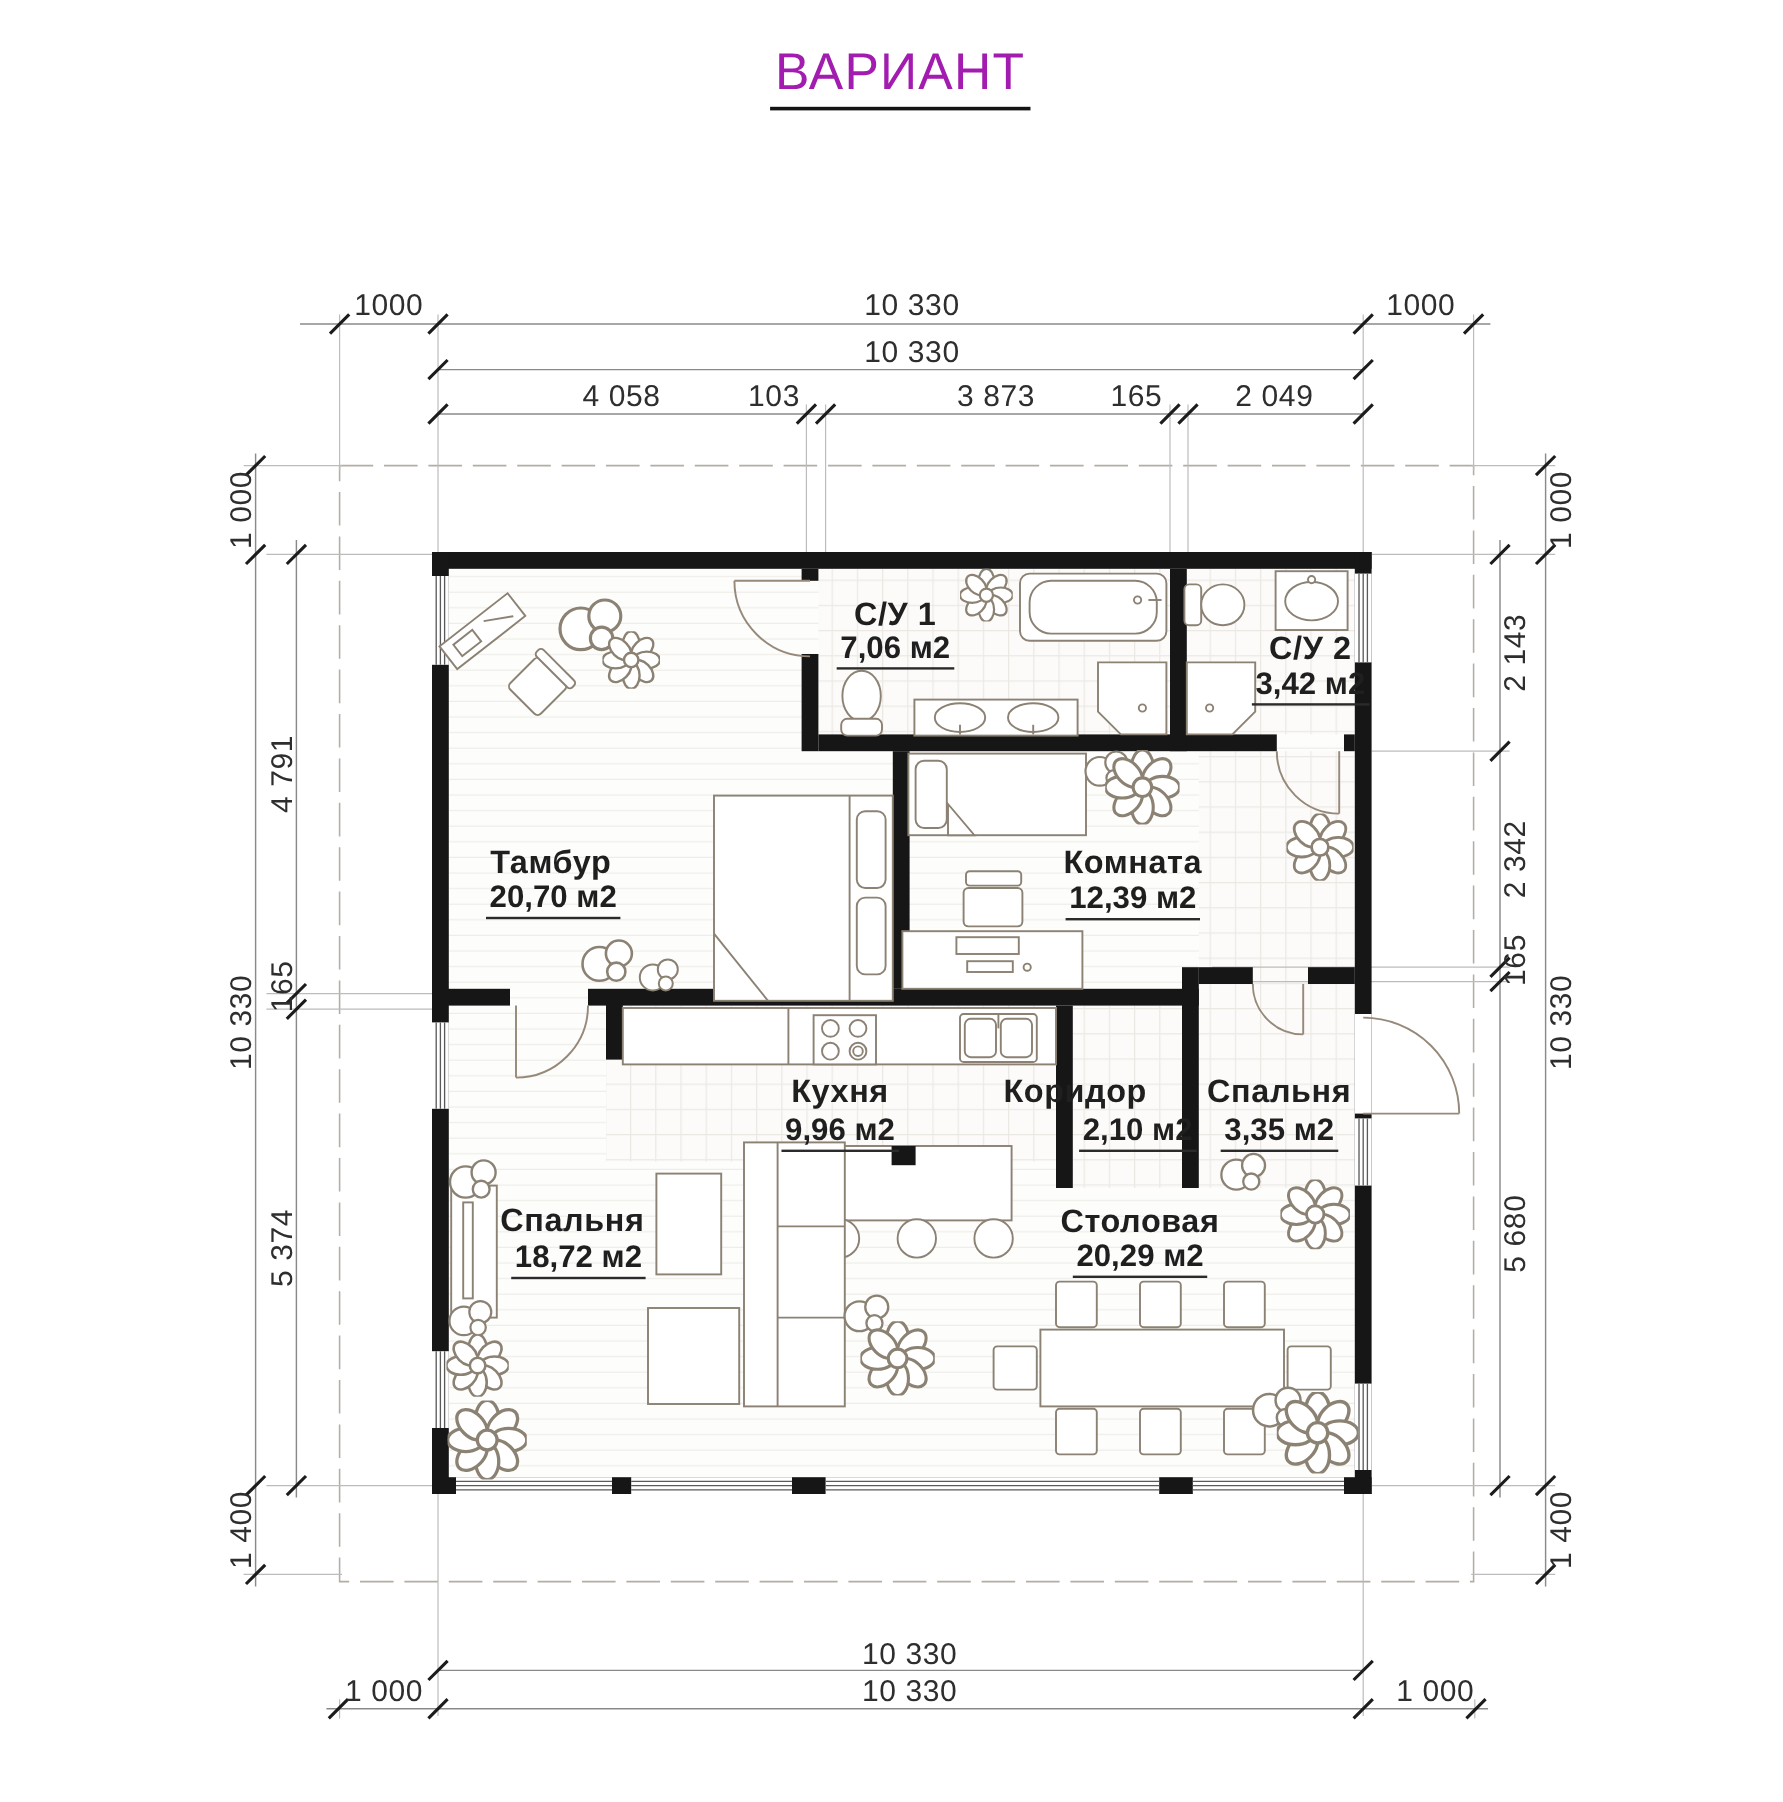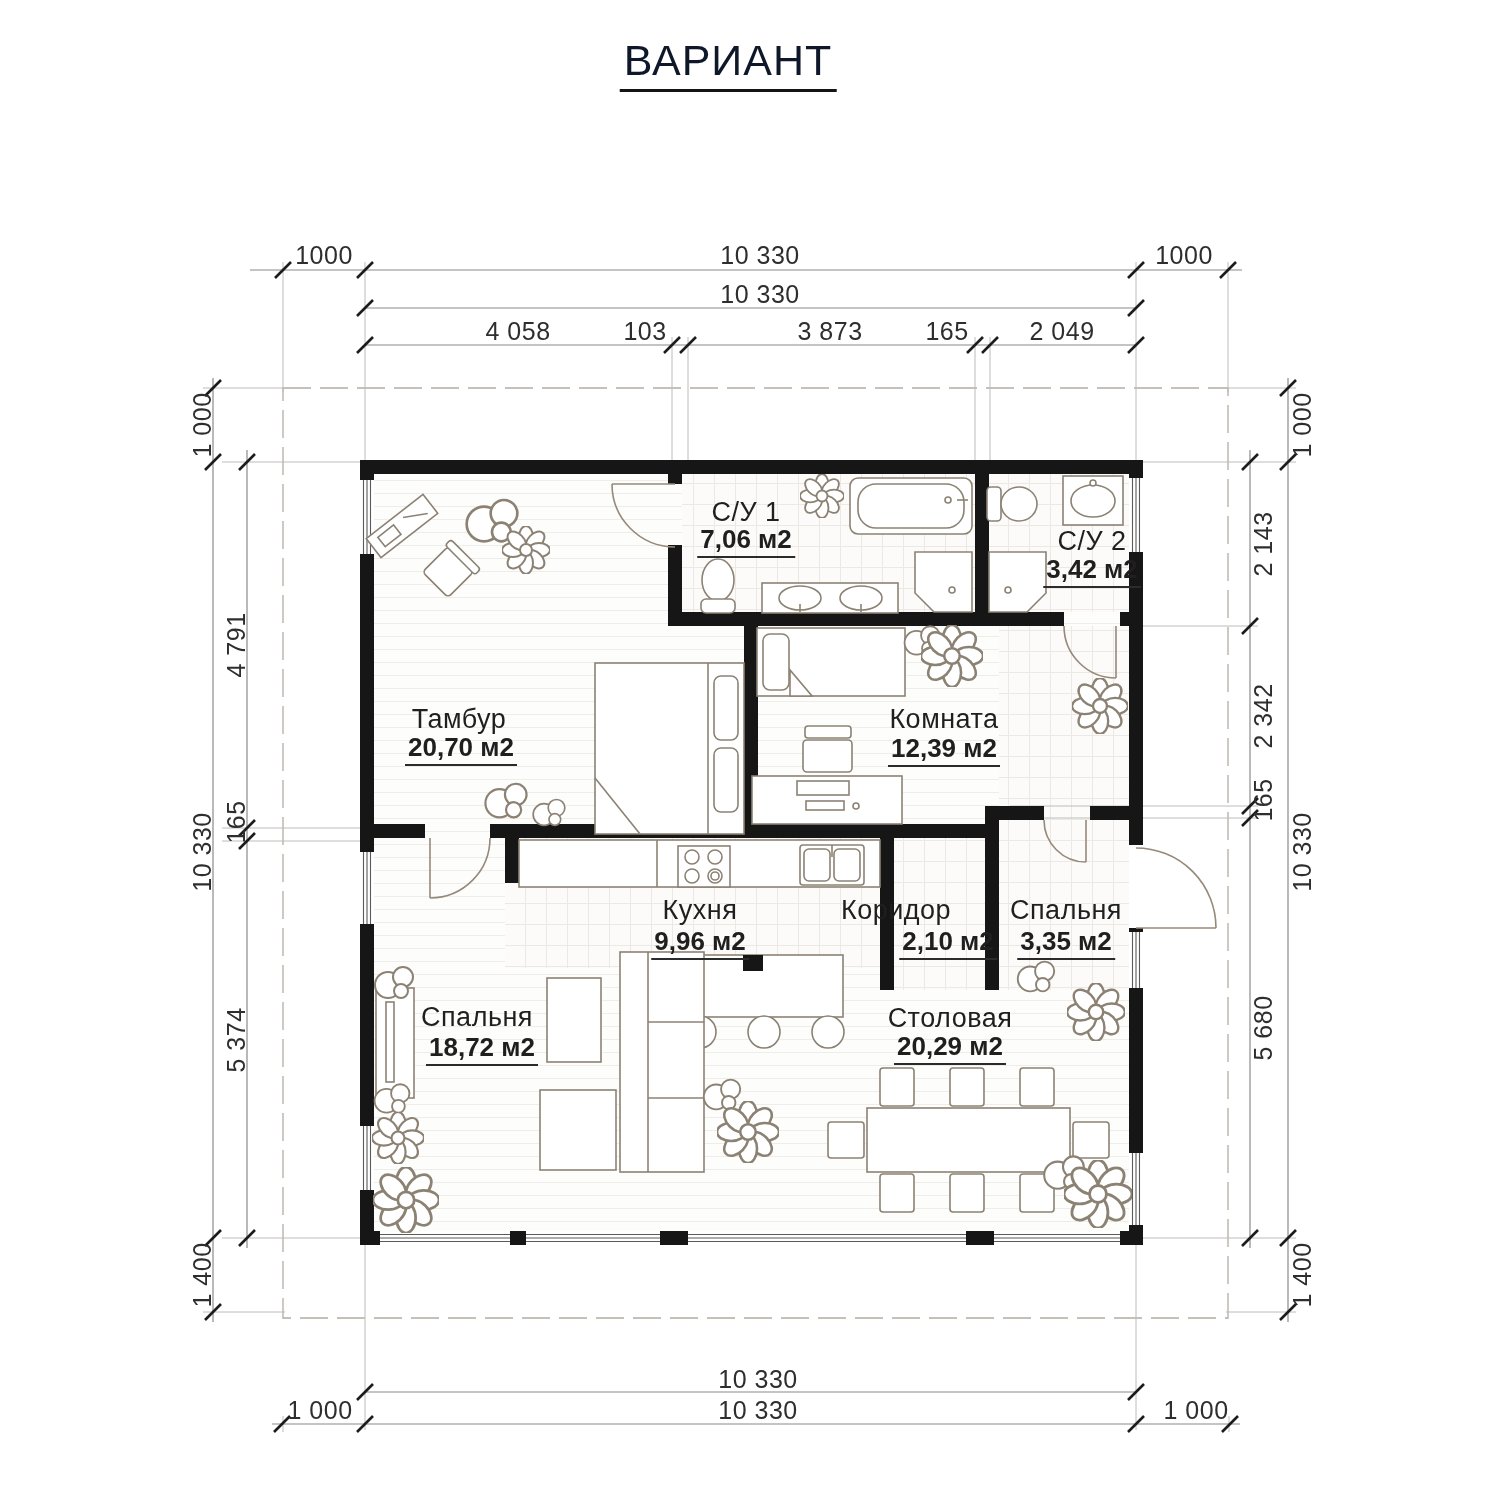--- a/index.html
+++ b/index.html
@@ -1,23 +1,23 @@
 <!DOCTYPE html>
 <html><head>
 <meta charset="utf-8">
 <style>
   html,body{margin:0;padding:0;background:#fff;}
   body{width:1486px;height:1502px;position:relative;font-family:"Liberation Sans",sans-serif;overflow:hidden;}
   svg.plan{position:absolute;left:0;top:0;}
   .lb{position:absolute;transform:translate(-50%,-50%);white-space:nowrap;color:#1f1f1f;}
-  .room-name{font-size:27px;font-weight:400;letter-spacing:.5px;}
+  .room-name{font-size:27px;font-weight:700;letter-spacing:.5px;}
   .room-area{font-size:26px;font-weight:700;border-bottom:2px solid #2b2b2b;padding:0 3px 1px;}
   .dim{font-size:25px;font-weight:400;color:#2e2e2e;letter-spacing:.5px;}
   .dim.rot{transform:translate(-50%,-50%) rotate(-90deg);}
-  .title{position:absolute;left:728px;top:64px;transform:translate(-50%,-50%);text-align:center;font-size:43px;color:#0f172a;letter-spacing:1px;}
+  .title{position:absolute;left:750px;top:64px;transform:translate(-50%,-50%);text-align:center;font-size:43px;color:#a21caf;letter-spacing:1px;}
   .title .tl{display:inline-block;border-bottom:3px solid #141414;padding:0 4px 4px;margin:3px 0;}
 </style>
 </head>
 <body>
 
 <svg class="plan" width="1486" height="1502" viewBox="0 0 1486 1502">
   <defs>
     <pattern id="plank" width="10" height="13" patternUnits="userSpaceOnUse">
       <rect width="10" height="13" fill="#fdfdfc"></rect>
       <line x1="0" y1="12.5" x2="10" y2="12.5" stroke="#efede9" stroke-width="1"></line>

